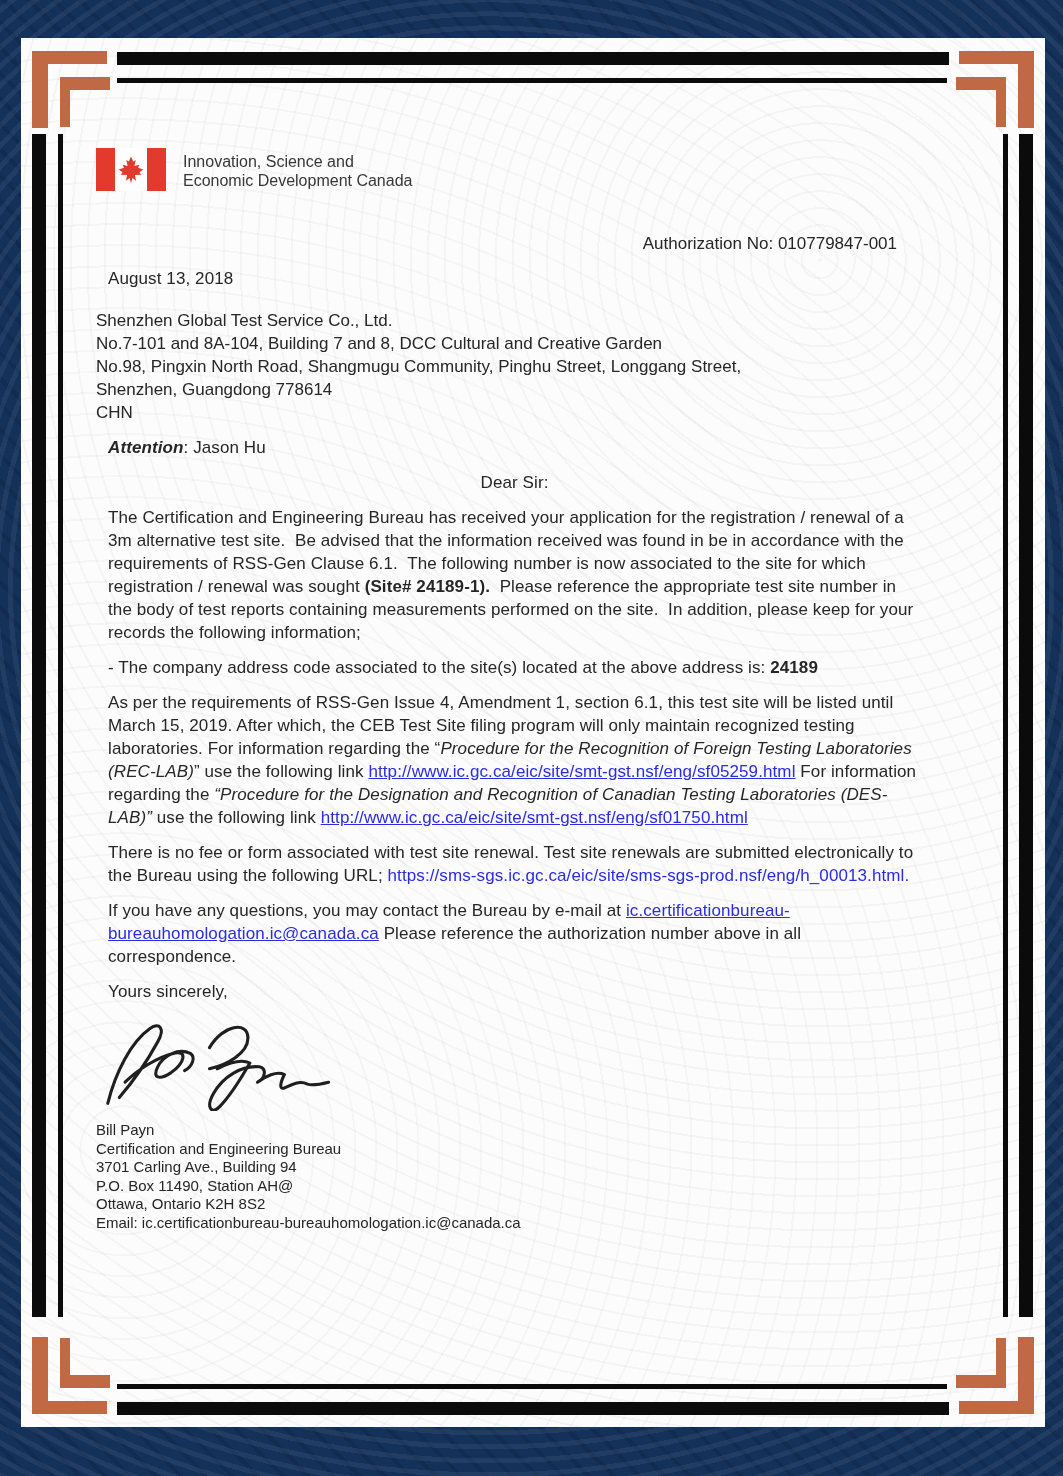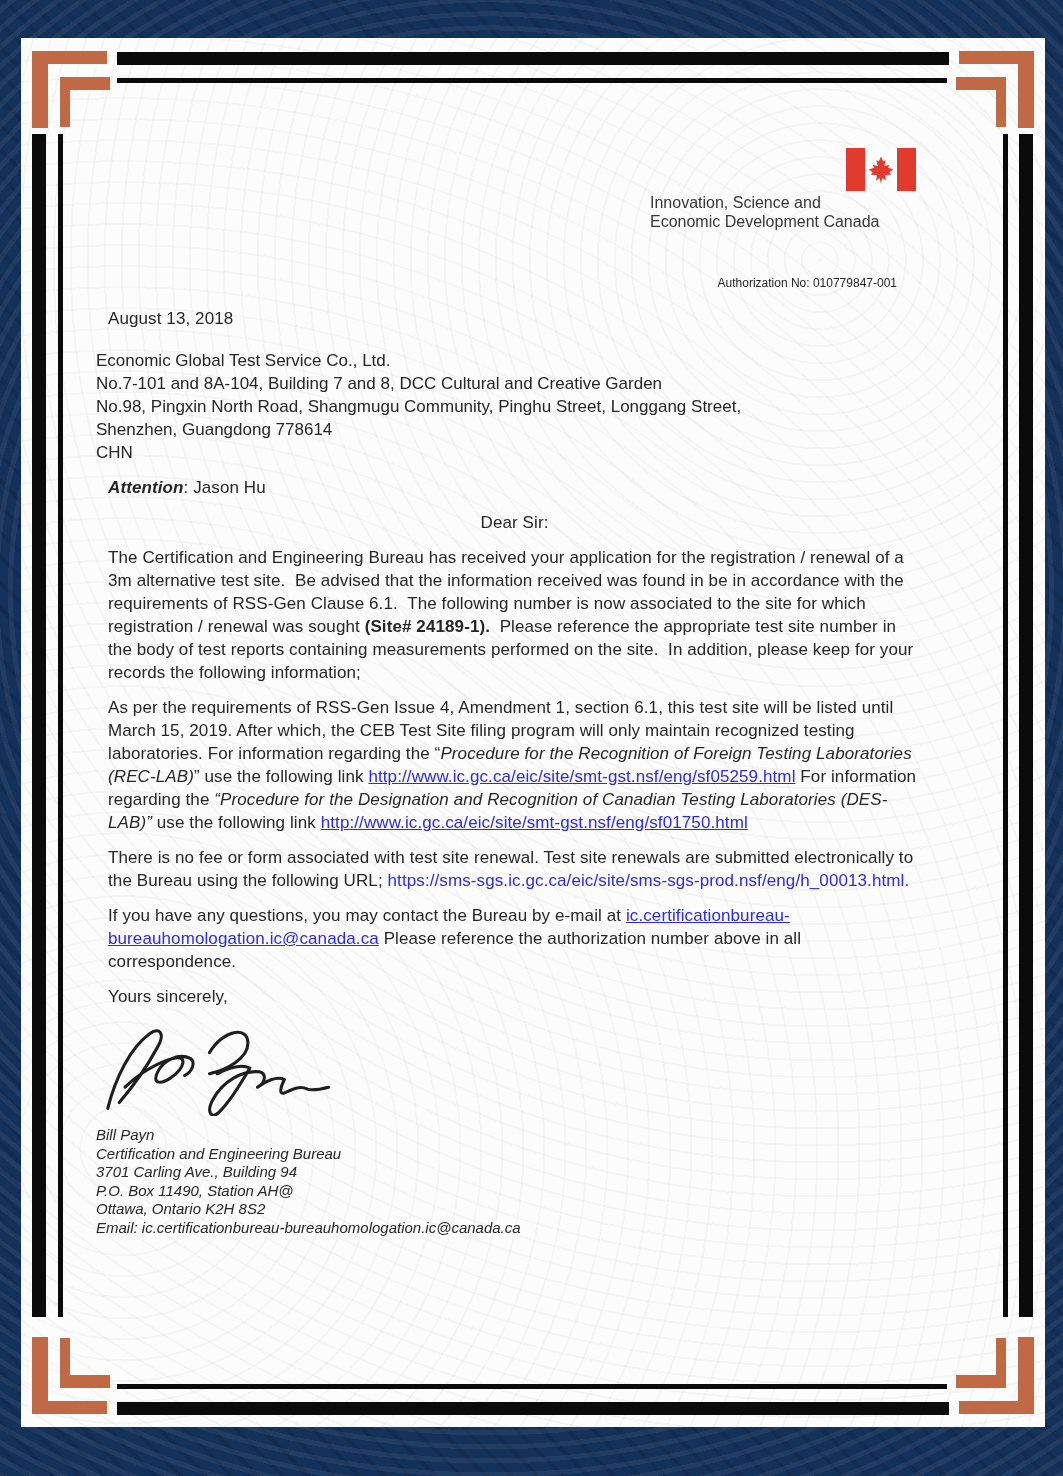--- a/index.html
+++ b/index.html
@@ -46,44 +46,44 @@
   .bar.bottom-thick{bottom:12px;left:96px;right:96px;height:13px;}
   .bar.bottom-thin{bottom:38px;left:96px;right:98px;height:5px;}
   .bar.left-thick{left:11px;top:96px;bottom:110px;width:14px;}
   .bar.left-thin{left:37px;top:96px;bottom:110px;width:5px;}
   .bar.right-thick{right:12px;top:96px;bottom:110px;width:14px;}
   .bar.right-thin{right:37px;top:96px;bottom:110px;width:5px;}
 
   .letter{position:absolute;left:75px;top:110px;right:112px;color:var(--ink,#262626);}
   .letter p{margin:12px;font-size:17px;line-height:23px;white-space:pre-wrap;letter-spacing:0.1px;}
 
-  .header-row{display:flex;align-items:flex-end;flex-direction:column;}
+  .header-row{display:flex;align-items:center;}
   .flag{display:flex;width:70px;height:43px;flex:0 0 auto;margin-right:17px;}
   .flag .band{width:19px;height:100%;background:var(--flag-red,#e23b2e);}
   .flag .white{flex:1;background:#fff;display:flex;align-items:center;justify-content:center;}
   .flag .white svg{width:28px;height:30px;fill:var(--flag-red,#e23b2e);}
   .org{font-size:16px;line-height:19px;color:#373737;padding-top:2px;}
   .org.en{width:283px;}
 
-  .auth{margin-top:41px;font-size:12px;line-height:23px;text-align:right;padding-right:36px;}
+  .auth{margin-top:41px;font-size:17px;line-height:23px;text-align:right;padding-right:36px;}
   .date{margin-top:2px;}
   .address{margin-top:19px;}
   .address div{font-size:17px;line-height:23px;}
   .attention{margin-top:19px;}
   .salutation{margin-top:23px;text-align:center;}
   .p1{margin-top:20px;}
   .code-line{margin-top:21px;}
   .p3{margin-top:22px;}
   .p4{margin-top:16px;}
   .p5{margin-top:19px;}
   .closing{margin-top:39px;font-size:14px;line-height:18px;}
   .sig{margin-top:6px;display:block;}
   .sig svg{width:300px;height:96px;}
   .sig path{fill:none;stroke:#1f1f1f;stroke-width:3.2;stroke-linecap:round;stroke-linejoin:round;}
-  .signoff{margin-top:6px;font-style:italic;}
+  .signoff{margin-top:6px;}
   .signoff div{font-size:15px;line-height:18.5px;}
 
   .b{font-weight:bold;text-align:right;}
   .i{font-style:italic;}
   .bi{font-weight:bold;font-style:italic;}
   .link{color:var(--link-blue,#2b2be0);text-decoration:underline;cursor:pointer;}
   .link-plain{color:var(--link-blue,#2b2be0);cursor:pointer;}
 </style>
 </head>
 <body>
@@ -133,33 +133,34 @@
           <div>Innovation, Science and</div>
           <div>Economic Development Canada</div>
         </div>
       </div>
 
       <div class="auth">Authorization No: 010779847-001</div>
 
       <p class="date">August 13, 2018</p>
 
       <div class="address">
-        <div>Economic Global Test Service Co., Ltd.</div>
+        <div>Shenzhen Global Test Service Co., Ltd.</div>
         <div>No.7-101 and 8A-104, Building 7 and 8, DCC Cultural and Creative Garden</div>
         <div>No.98, Pingxin North Road, Shangmugu Community, Pinghu Street, Longgang Street,</div>
         <div>Shenzhen, Guangdong 778614</div>
         <div>CHN</div>
       </div>
 
       <p class="attention"><span class="bi">Attention</span><span>: Jason Hu</span></p>
 
       <p class="salutation">Dear Sir:</p>
 
       <p class="p1"><span>The Certification and Engineering Bureau has received your application for the registration / renewal of a 3m alternative test site.  Be advised that the information received was found in be in accordance with the requirements of RSS-Gen Clause 6.1.  The following number is now associated to the site for which registration / renewal was sought </span><span class="b">(Site# 24189-1).</span><span>  Please reference the appropriate test site number in the body of test reports containing measurements performed on the site.  In addition, please keep for your records the following information;</span></p>
 
+      <p class="code-line"><span>- The company address code associated to the site(s) located at the above address is: </span><span class="b">24189</span></p>
 
       <p class="p3"><span>As per the requirements of RSS-Gen Issue 4, Amendment 1, section 6.1, this test site will be listed until March 15, 2019. After which, the CEB Test Site filing program will only maintain recognized testing laboratories. For information regarding the “</span><span class="i">Procedure for the Recognition of Foreign Testing Laboratories (REC-LAB)</span><span>” use the following link </span><span class="link">http://www.ic.gc.ca/eic/site/smt-gst.nsf/eng/sf05259.html</span><span> For information regarding the </span><span class="i">“Procedure for the Designation and Recognition of Canadian Testing Laboratories (DES-LAB)”</span><span> use the following link </span><span class="link">http://www.ic.gc.ca/eic/site/smt-gst.nsf/eng/sf01750.html</span></p>
 
       <p class="p4"><span>There is no fee or form associated with test site renewal. Test site renewals are submitted electronically to the Bureau using the following URL; </span><span class="link-plain">https://sms-sgs.ic.gc.ca/eic/site/sms-sgs-prod.nsf/eng/h_00013.html.</span></p>
 
       <p class="p5"><span>If you have any questions, you may contact the Bureau by e-mail at </span><span class="link">ic.certificationbureau-bureauhomologation.ic@canada.ca</span><span> Please reference the authorization number above in all correspondence.</span></p>
 
       <p class="closing">Yours sincerely,</p>
 
       <div class="sig">

